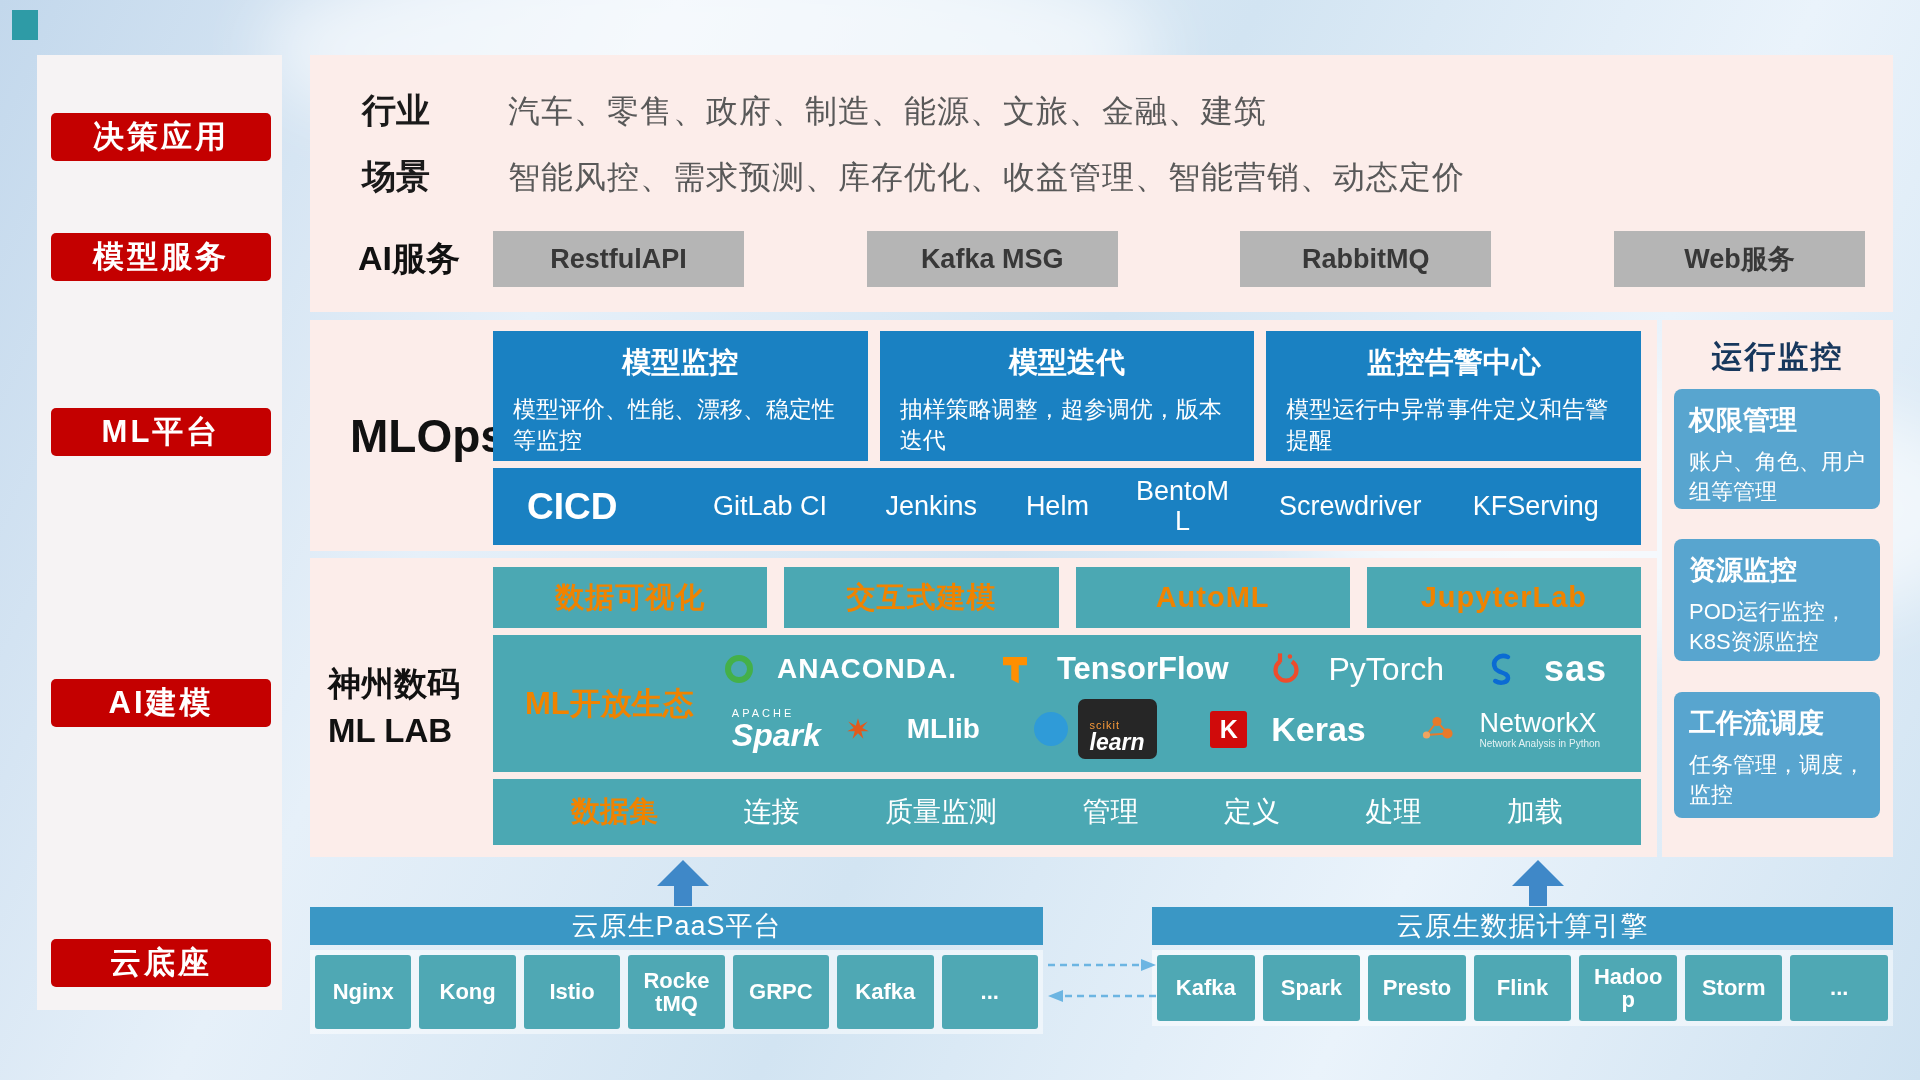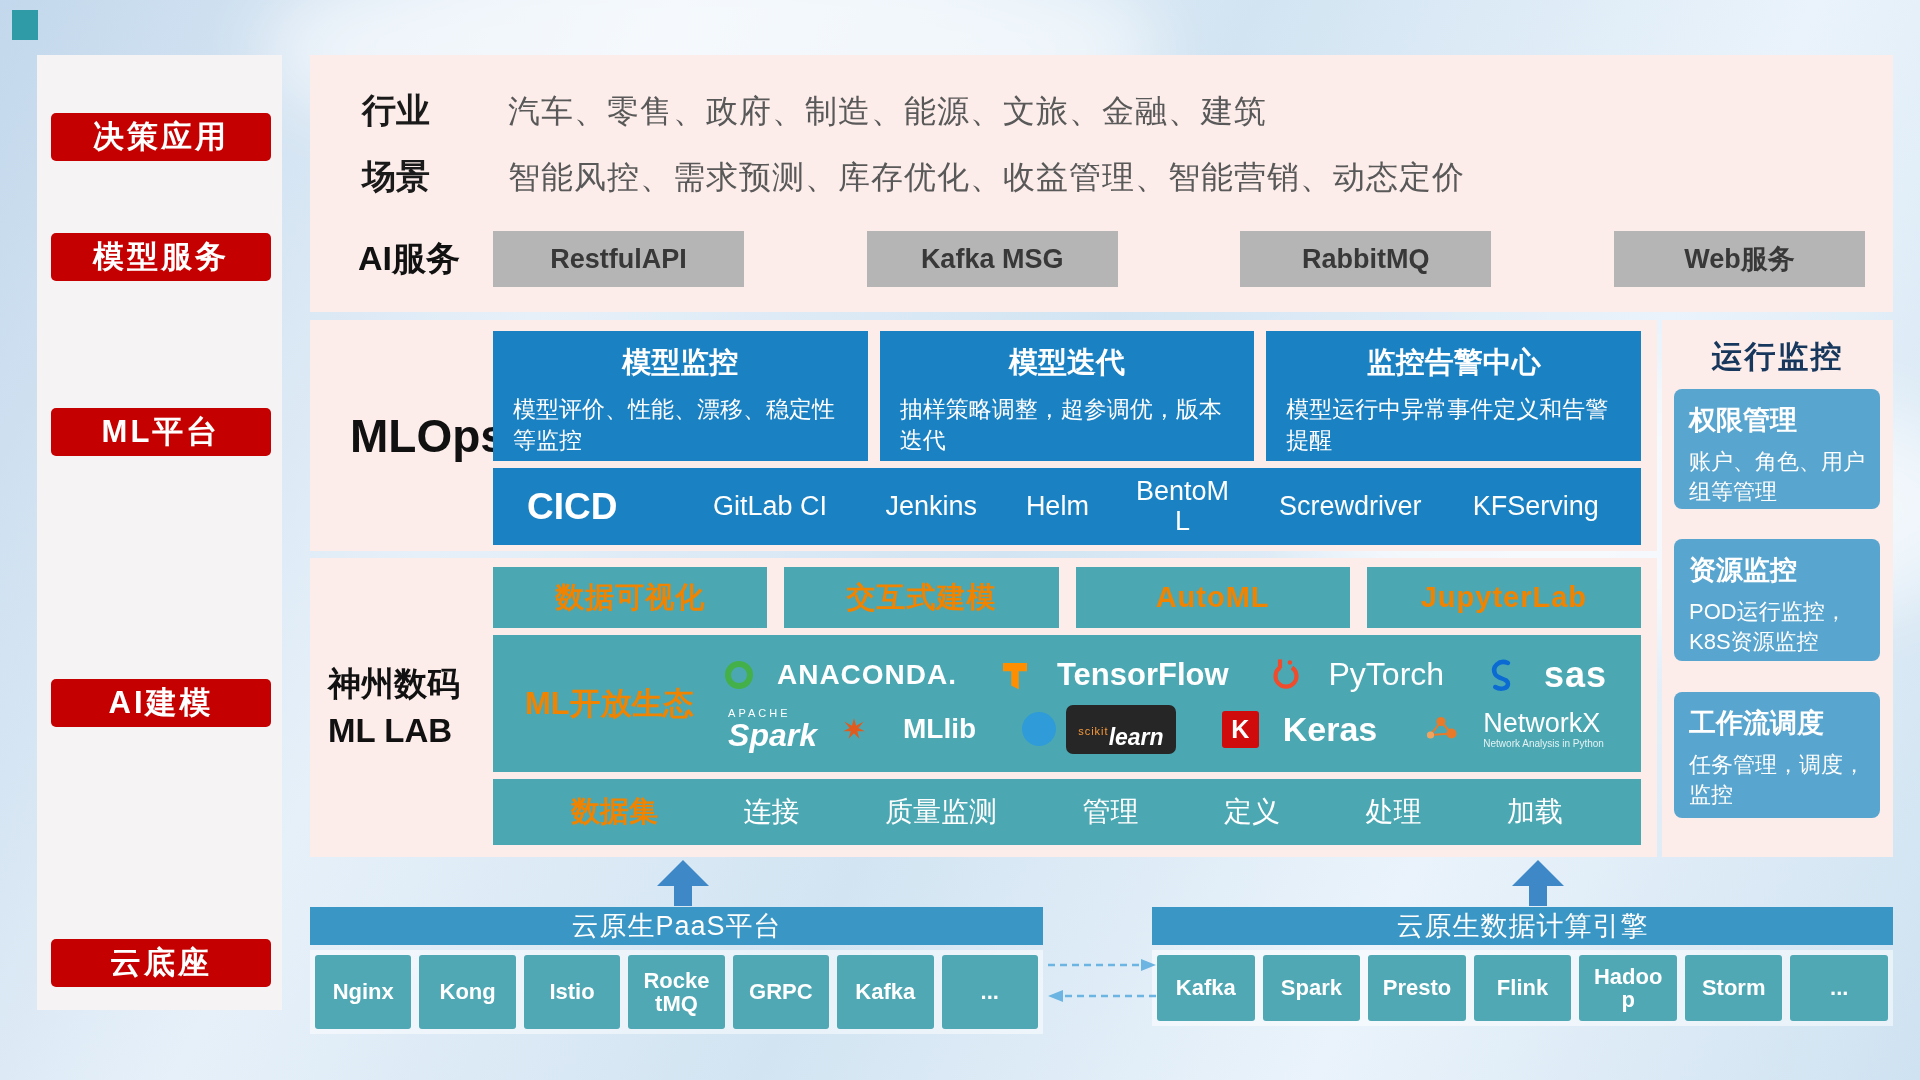--- a/index.html
+++ b/index.html
@@ -65,21 +65,21 @@
   .logo-name{color:#fff;font-size:30px}
   .b{font-weight:bold}
   .anaconda-ico{width:28px;height:28px;border:6px solid #44b049;border-radius:50%;box-sizing:border-box;display:inline-block}
   .ico-svg{width:36px;height:36px;display:block}
   .sas-name{font-size:36px;font-weight:bold;color:#fff;letter-spacing:1px}
   .spark-stack{display:flex;flex-direction:column;align-items:flex-start;line-height:1}
   .spark-apache{font-size:11px;letter-spacing:3px;color:#fff}
   .spark-name{font-size:32px;font-weight:bold;font-style:italic;color:#fff}
   .mllib{font-size:28px;font-weight:bold;color:#fff;margin-left:12px}
   .sk-circle{width:34px;height:34px;border-radius:50%;background:#2f9bd8;display:inline-block;margin-right:-14px;position:relative;z-index:0}
-  .sk-badge{background:#262626;border-radius:7px;padding:21px 12px 5px;display:flex;flex-direction:row;line-height:1;position:relative;z-index:1}
+  .sk-badge{background:#262626;border-radius:7px;padding:21px 12px 5px;display:flex;flex-direction:column;line-height:1;position:relative;z-index:1}
   .sk-small{font-size:11px;color:#f89939;letter-spacing:1px}
   .sk-learn{font-size:23px;color:#fff;font-style:italic;font-weight:bold}
   .keras-box{width:37px;height:37px;background:#d00b0b;color:#fff;display:flex;align-items:center;justify-content:center;
     font-size:25px;font-weight:bold;border-radius:3px}
   .keras-name{font-size:34px;font-weight:bold;color:#fff}
   .nx-stack{display:flex;flex-direction:column;line-height:1.1}
   .nx-name{font-size:27px;color:#fff}
   .nx-sub{font-size:10px;color:rgba(255,255,255,.85)}
   .data-row{position:absolute;left:183px;top:221px;width:1148px;height:66px;background:#4ba8b3;color:#fff;
     display:flex;align-items:center;justify-content:space-between;box-sizing:border-box;padding:0 78px}

